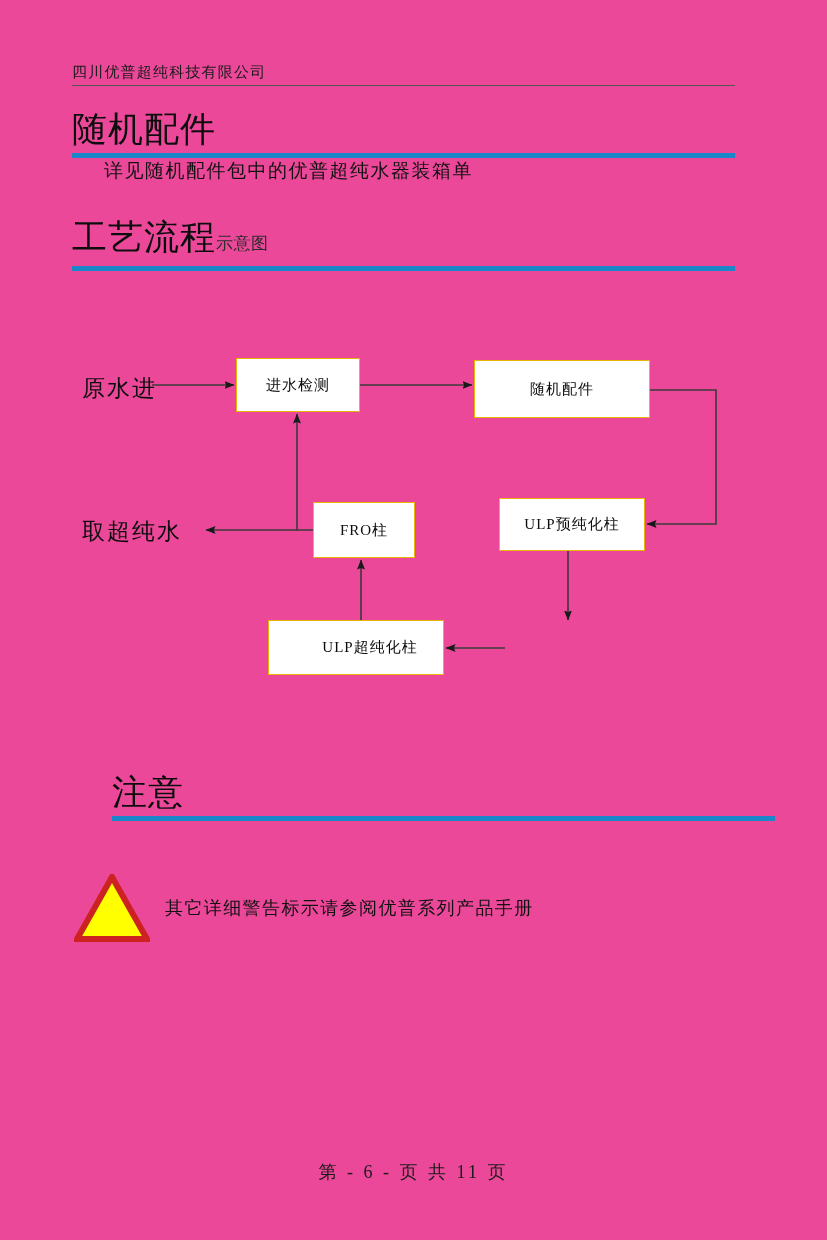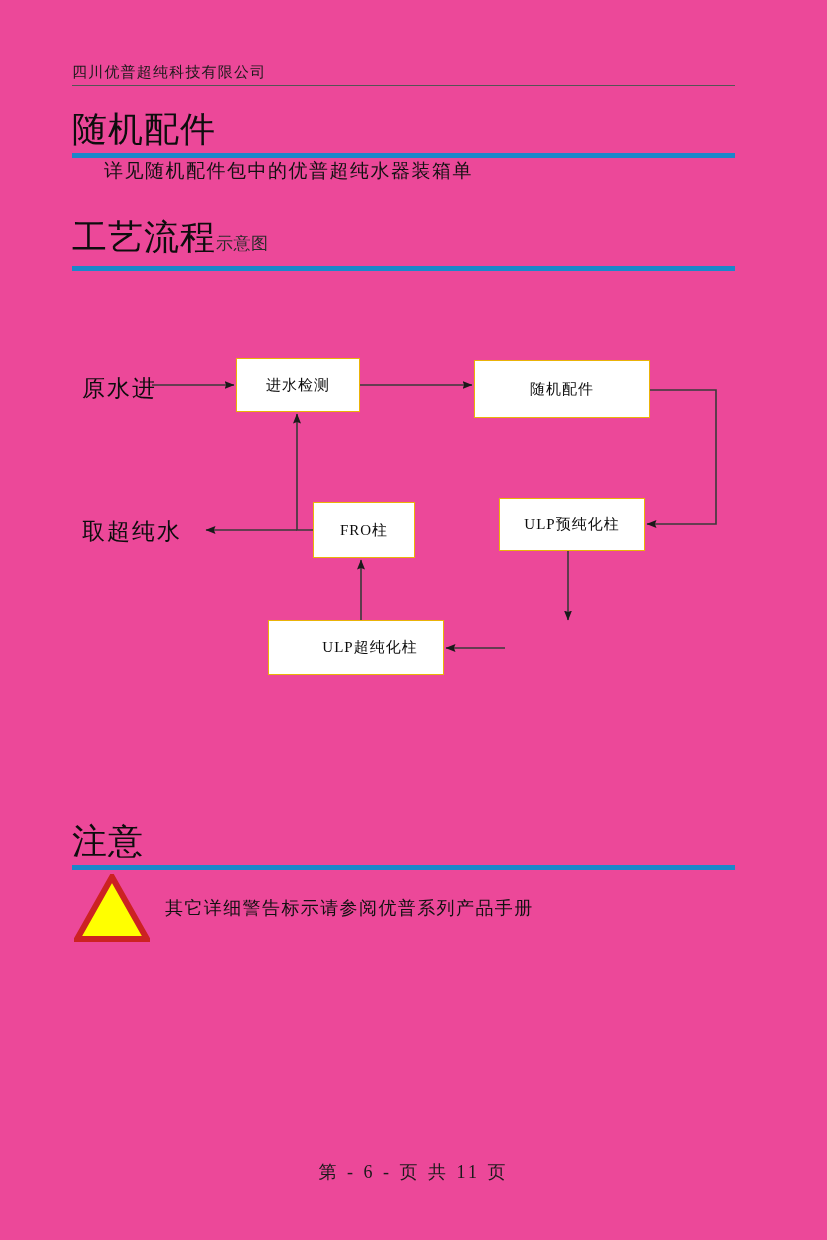--- a/index.html
+++ b/index.html
@@ -64,21 +64,21 @@
   }
   .section-heading .blue-rule {
     margin-top: 1px;
     width: 663px;
     height: 5px;
     background: #1b87ca;
   }
 
   #heading-suiji { top: 108px; }
   #heading-gongyi { top: 216px; }
-  #heading-zhuyi  { top: 820px; }
+  #heading-zhuyi  { top: 771px; margin-left: 40px; }
 
   .body-line {
     position: absolute;
     left: 104px;
     font-family: "Liberation Serif", "DejaVu Serif", serif;
     font-size: 19px;
     letter-spacing: 1.5px;
     line-height: 26px;
     color: #111111;
     white-space: nowrap;

